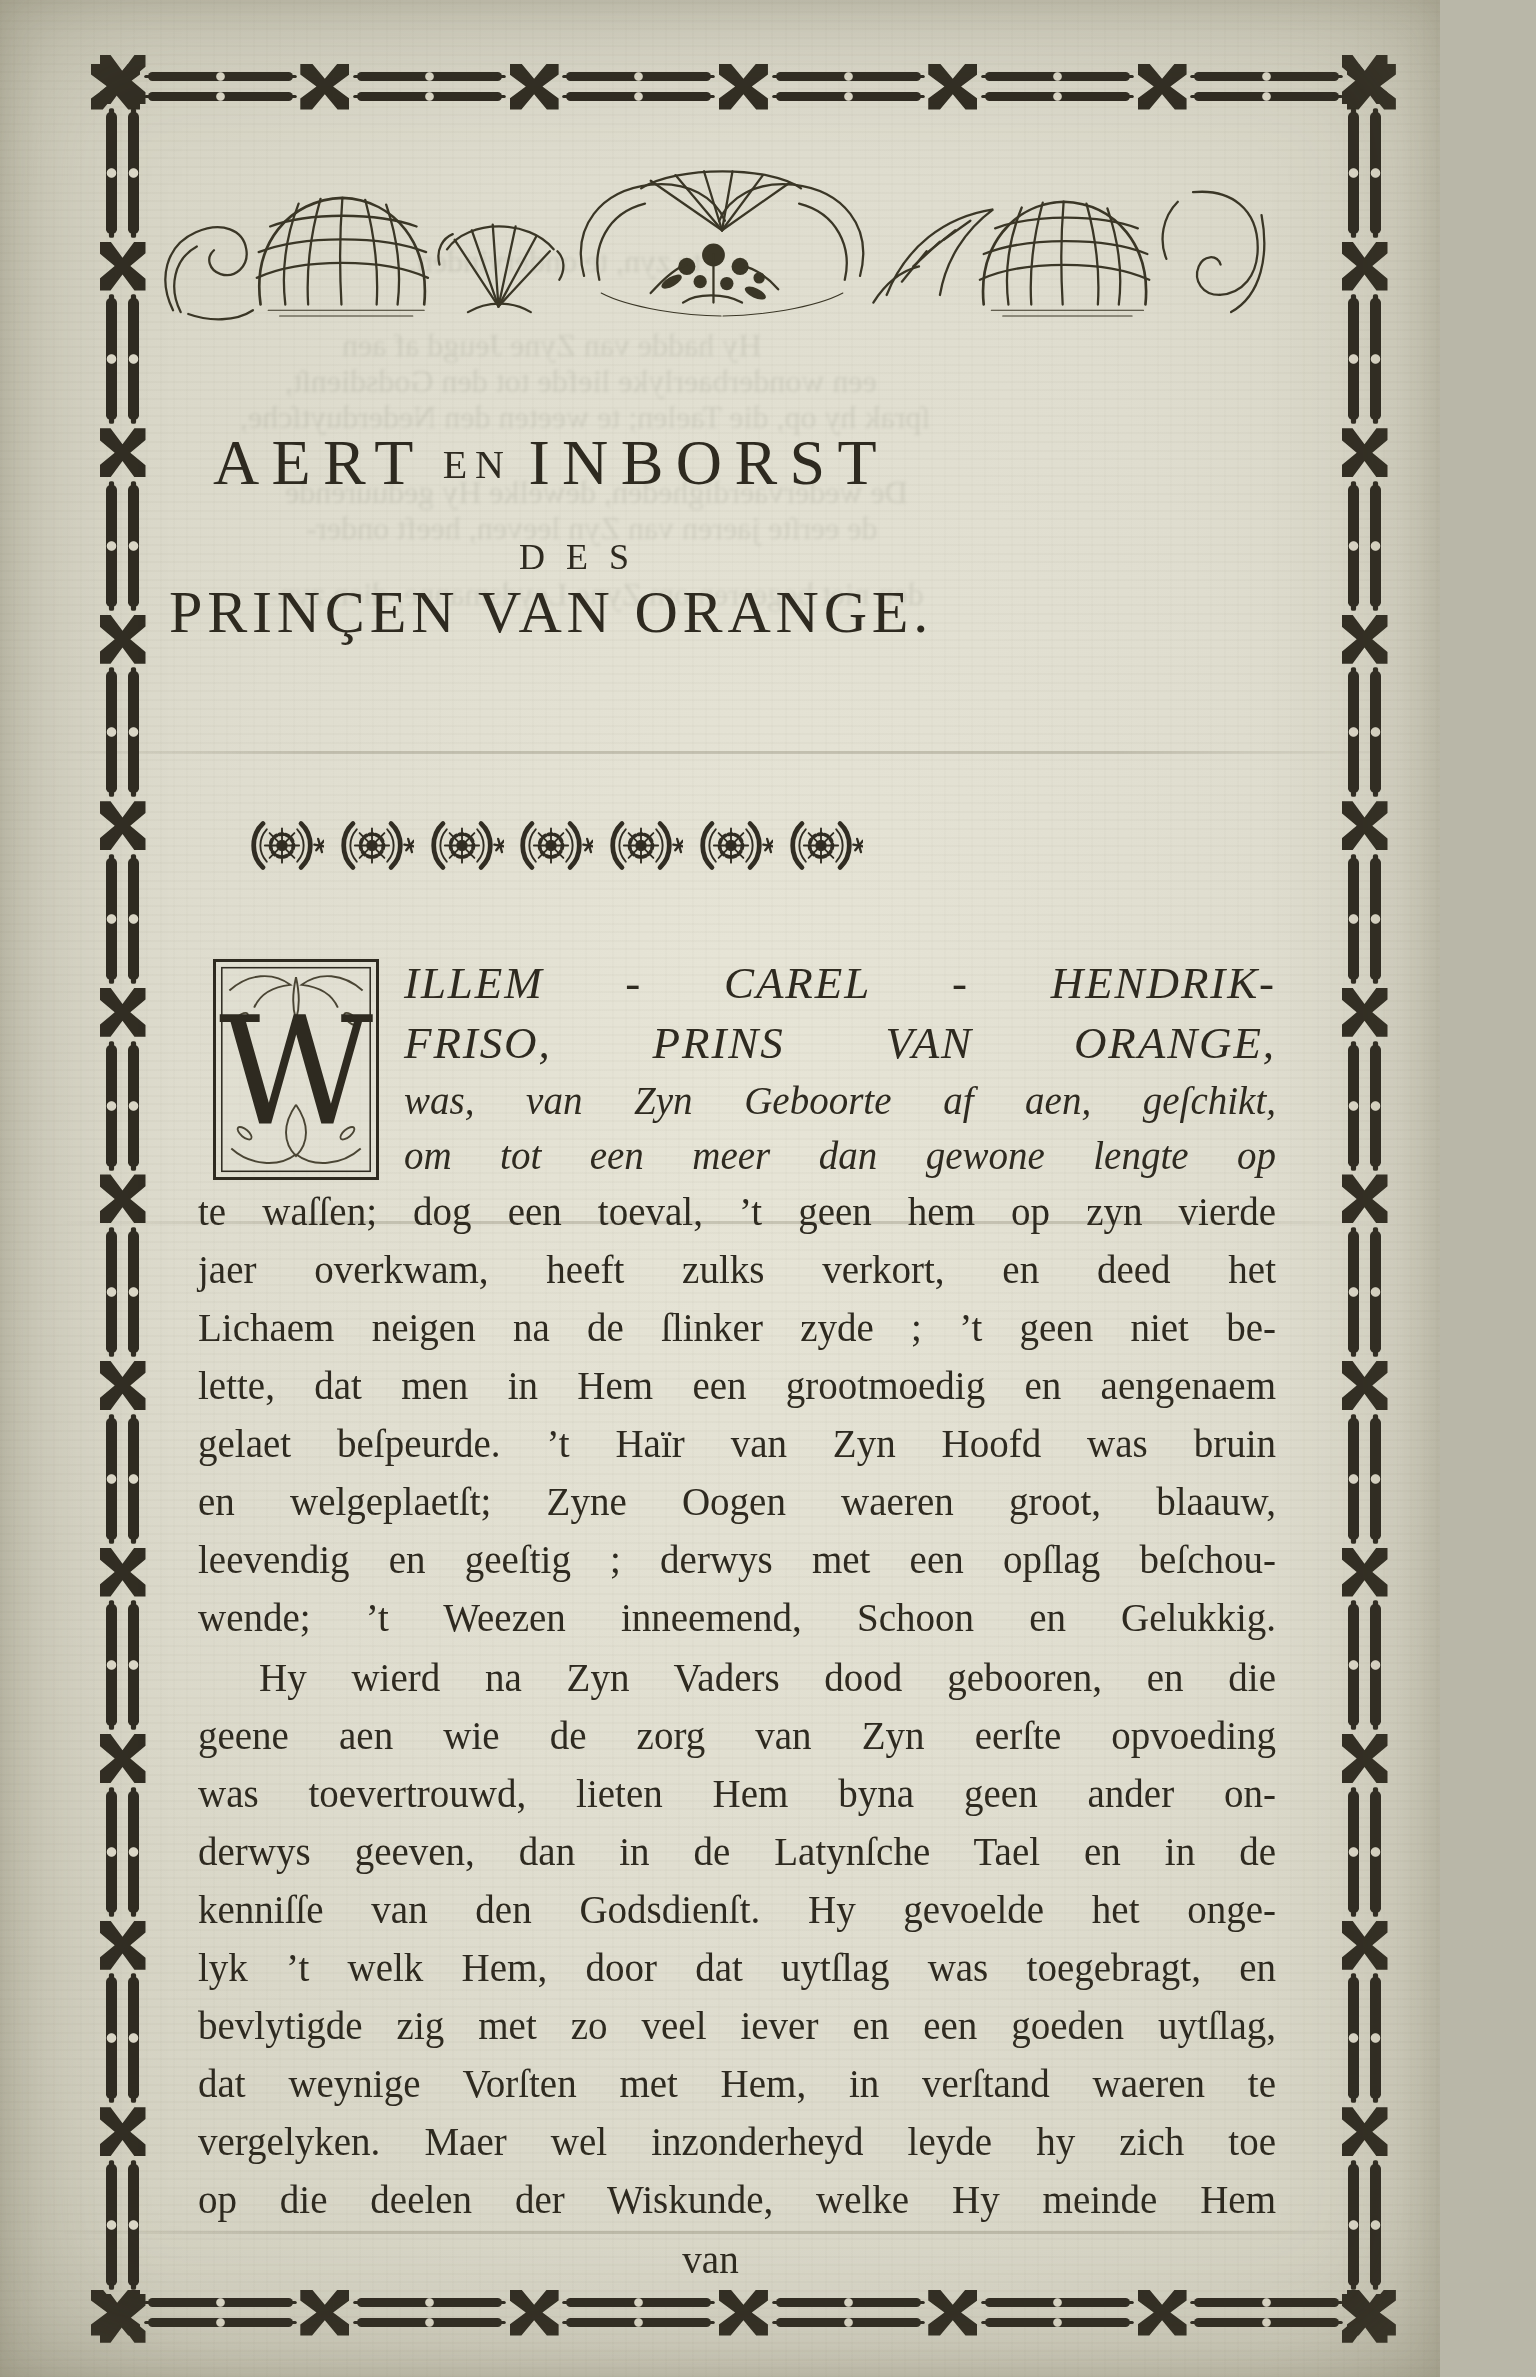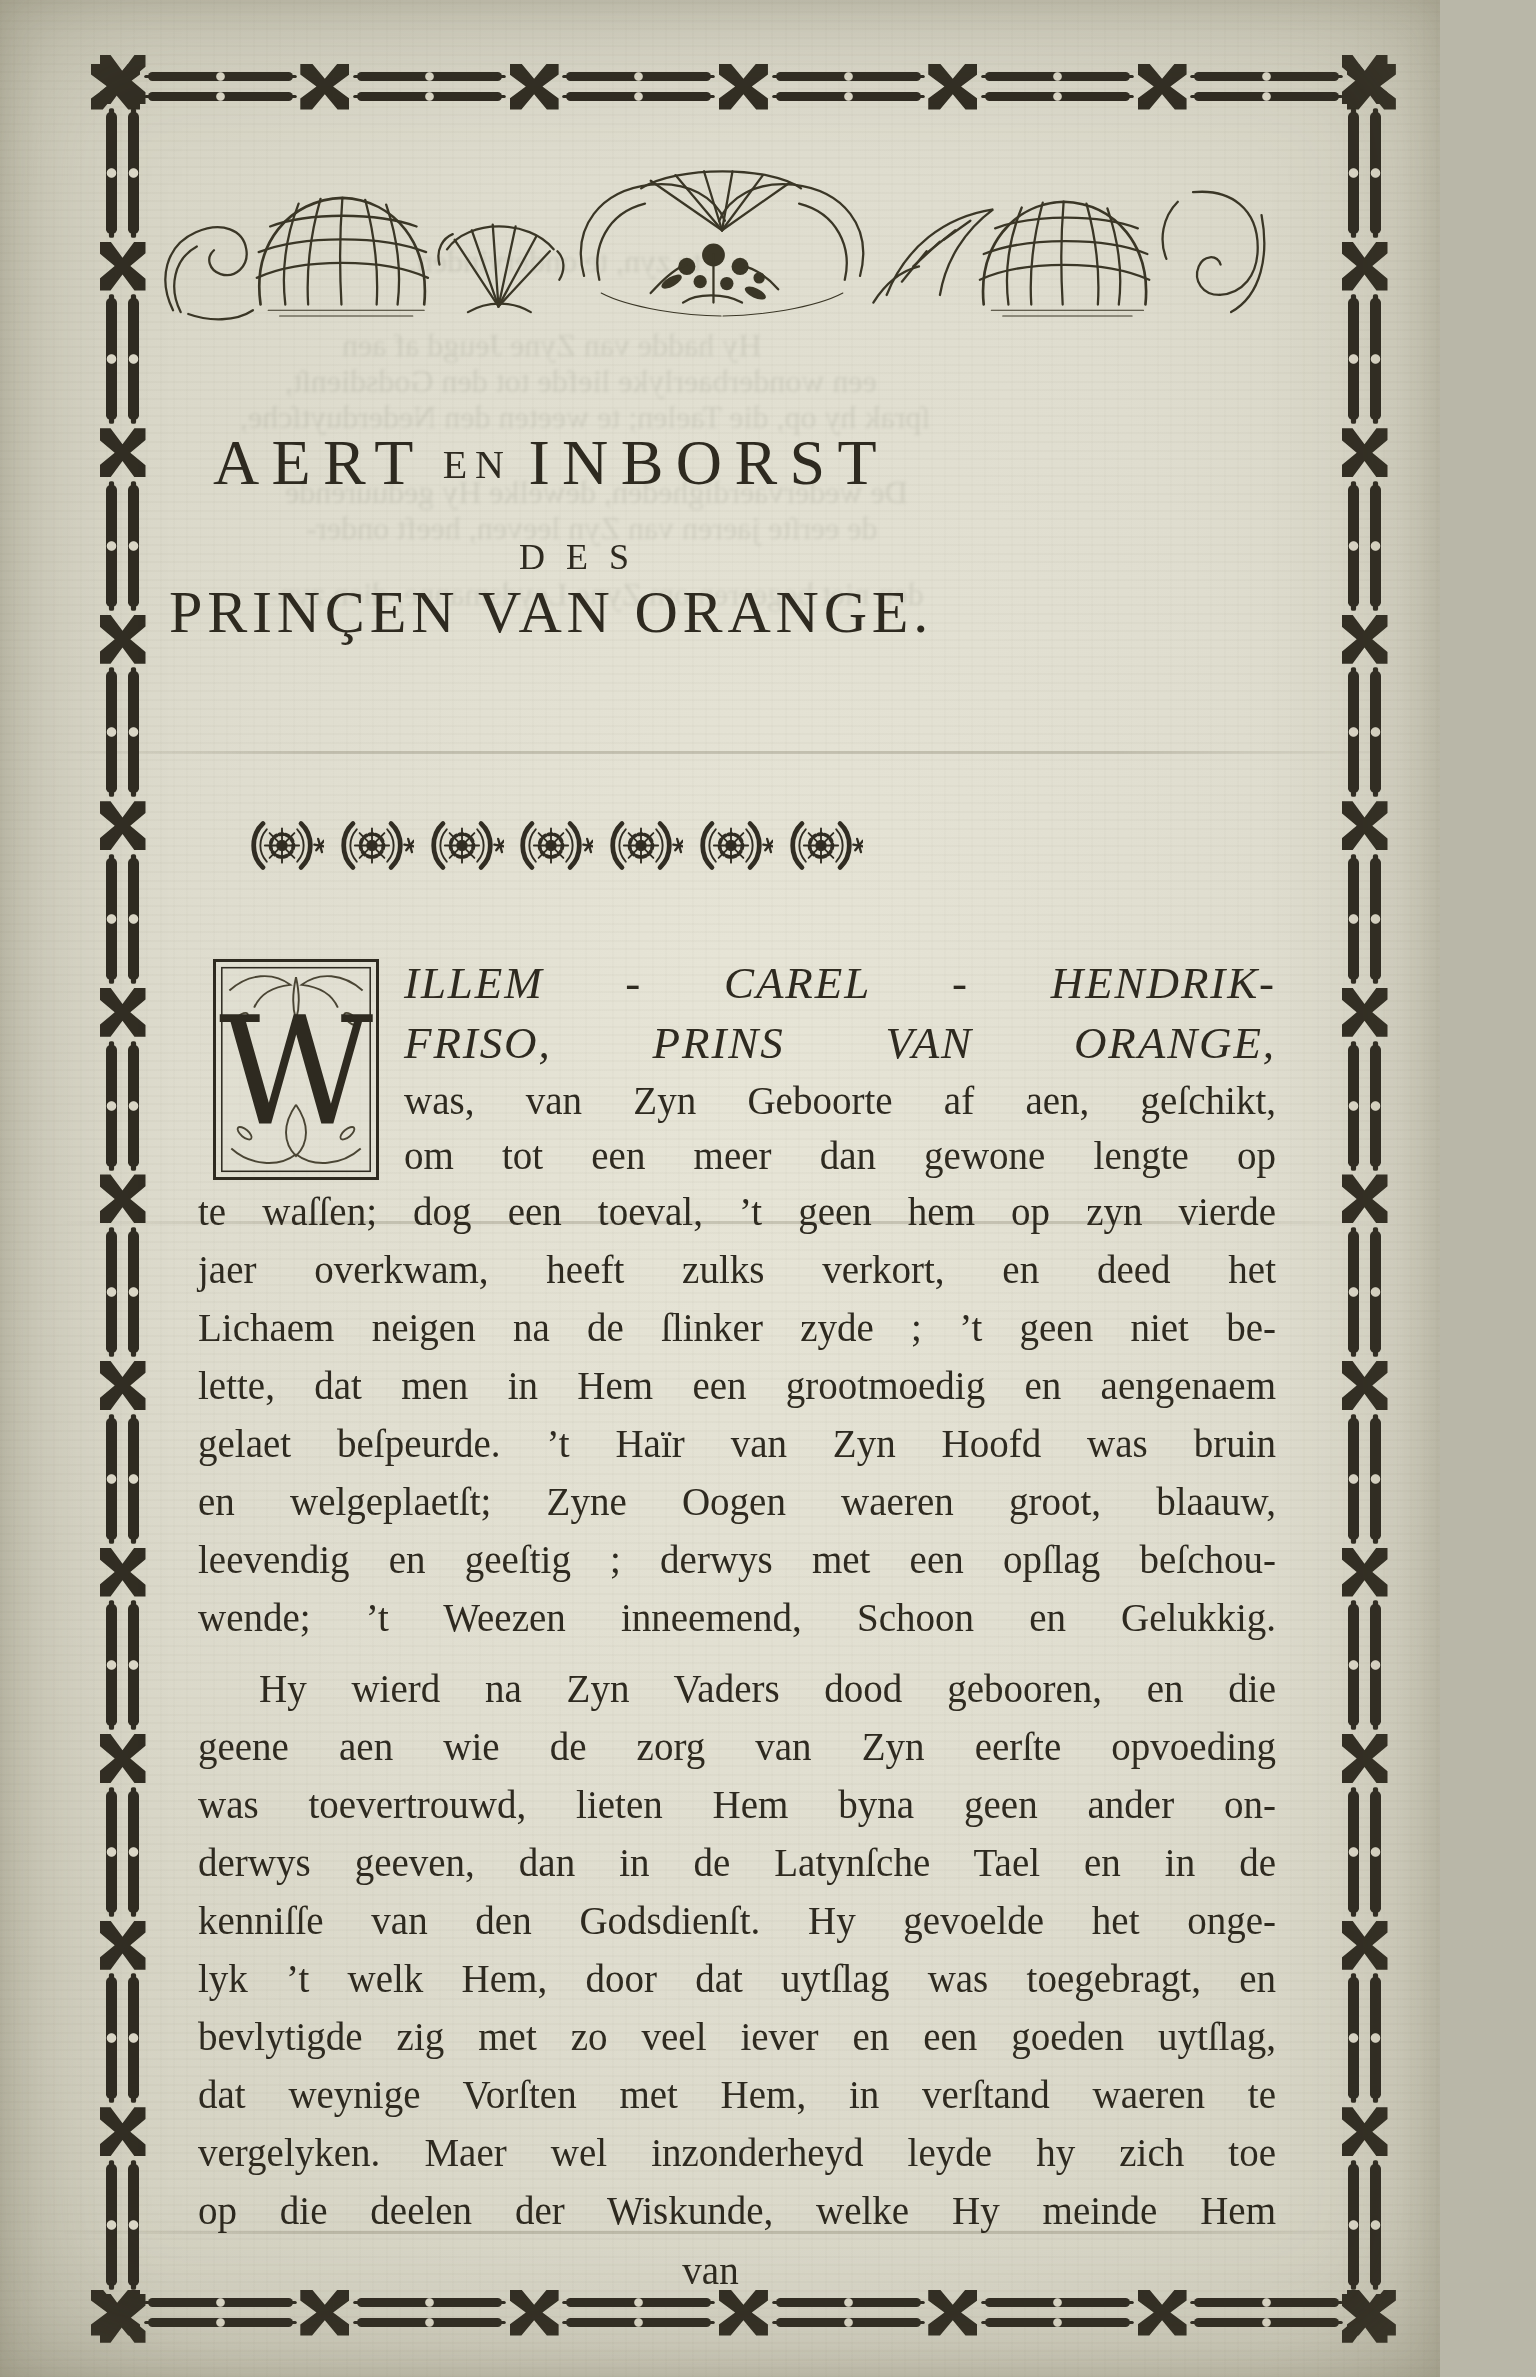--- a/index.html
+++ b/index.html
@@ -58,22 +58,22 @@
   .body-col{position:absolute; left:198px; top:953px; width:1078px;}
   .grp1{display:flex;}
   .dropcap-box{flex:0 0 160px; height:215px; margin:5.7px 25px 0 15px; position:relative;
     border:3.8px solid #2e2a20; background:rgba(255,255,255,.06);}
   .dropcap-box svg{position:absolute; inset:0; width:100%; height:100%;}
   .dropcap-w{position:absolute; inset:0; display:flex; align-items:center; justify-content:center;
     font-size:150px; font-family:"DejaVu Serif","Liberation Serif",serif; color:#2e2a20; padding-top:5.7px;}
   .beside{flex:1 1 auto; min-width:0;}
   .line{font-size:39px; line-height:58px; text-align:justify; text-align-last:justify; word-spacing:1.9px;}
   .beside .line.ital{font-style:italic; font-size:45px; line-height:60px; letter-spacing:1.9px;}
-  .beside .line{line-height:55px;}
-  .para2{margin-top:13px;}
+  .beside .line{line-height:55px;font-style:italic;}
+  .para2{margin-top:2px;}
   .line.indent{text-indent:61px;}
   .catchword-row{margin-top:8px; text-align:center; padding-right:53px; font-size:39px;}
 
   
   .ghost-layer{position:absolute; inset:0; pointer-events:none;}
   .ghost{position:absolute; transform:scaleX(-1); color:#6f7263; opacity:.15; filter:blur(1.6px);
     font-family:"Liberation Serif",serif; white-space:nowrap;}
 </style>
 </head>
 <body>

